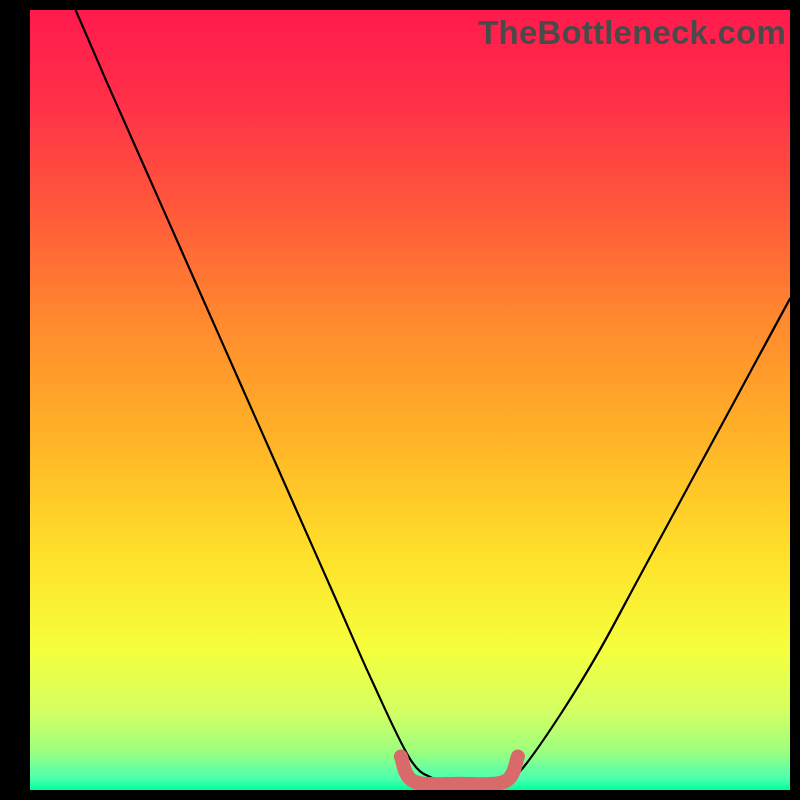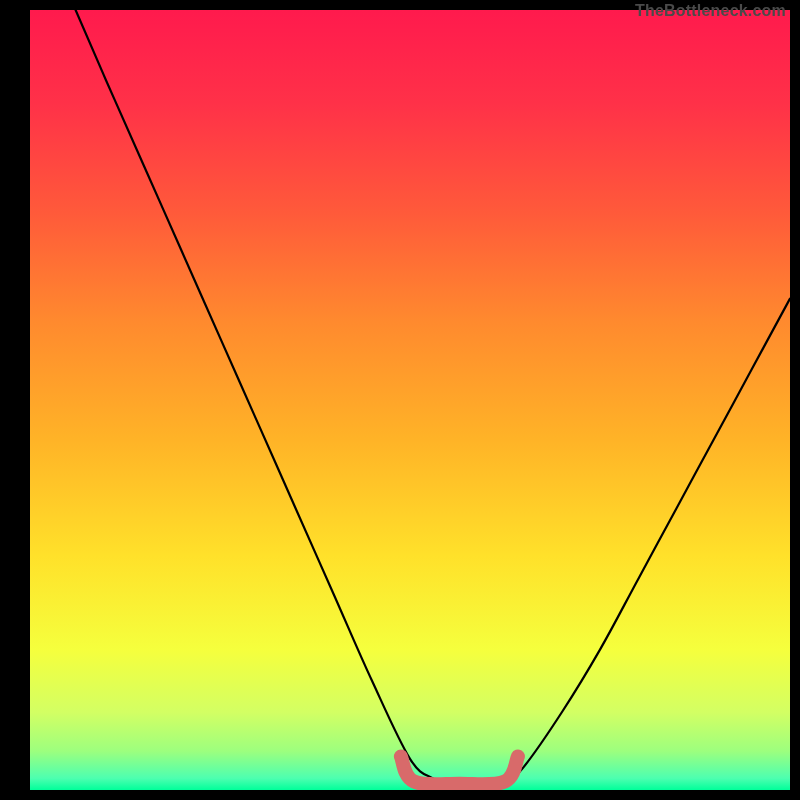--- a/index.html
+++ b/index.html
@@ -19,24 +19,24 @@
   }
   .gradient-bg {
     position: absolute;
     left: 0;
     top: 0;
     width: 100%;
     height: 100%;
   }
   .watermark {
     position: absolute;
-    top: 2px;
+    top: 14px;
     right: 14px;
     font-family: Arial, Helvetica, sans-serif;
-    font-size: 16px;
+    font-size: 33px;
     font-weight: 600;
     color: #4a4a4a;
     letter-spacing: 0.2px;
   }
   .curve-layer, .marker-layer {
     position: absolute;
     left: 0; top: 0;
     width: 100%; height: 100%;
     pointer-events: none;
   }

